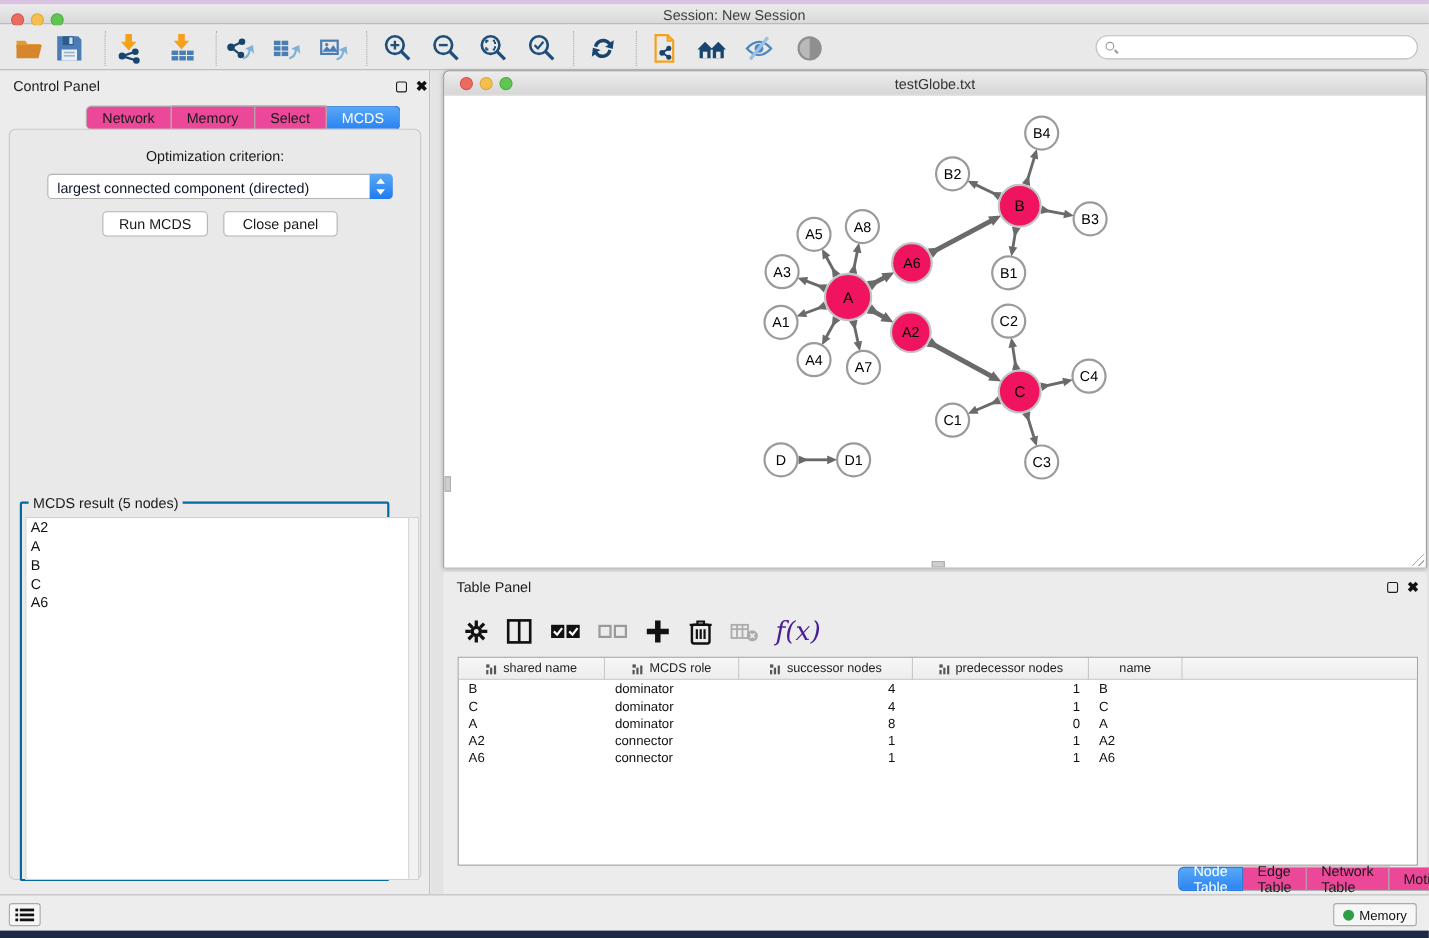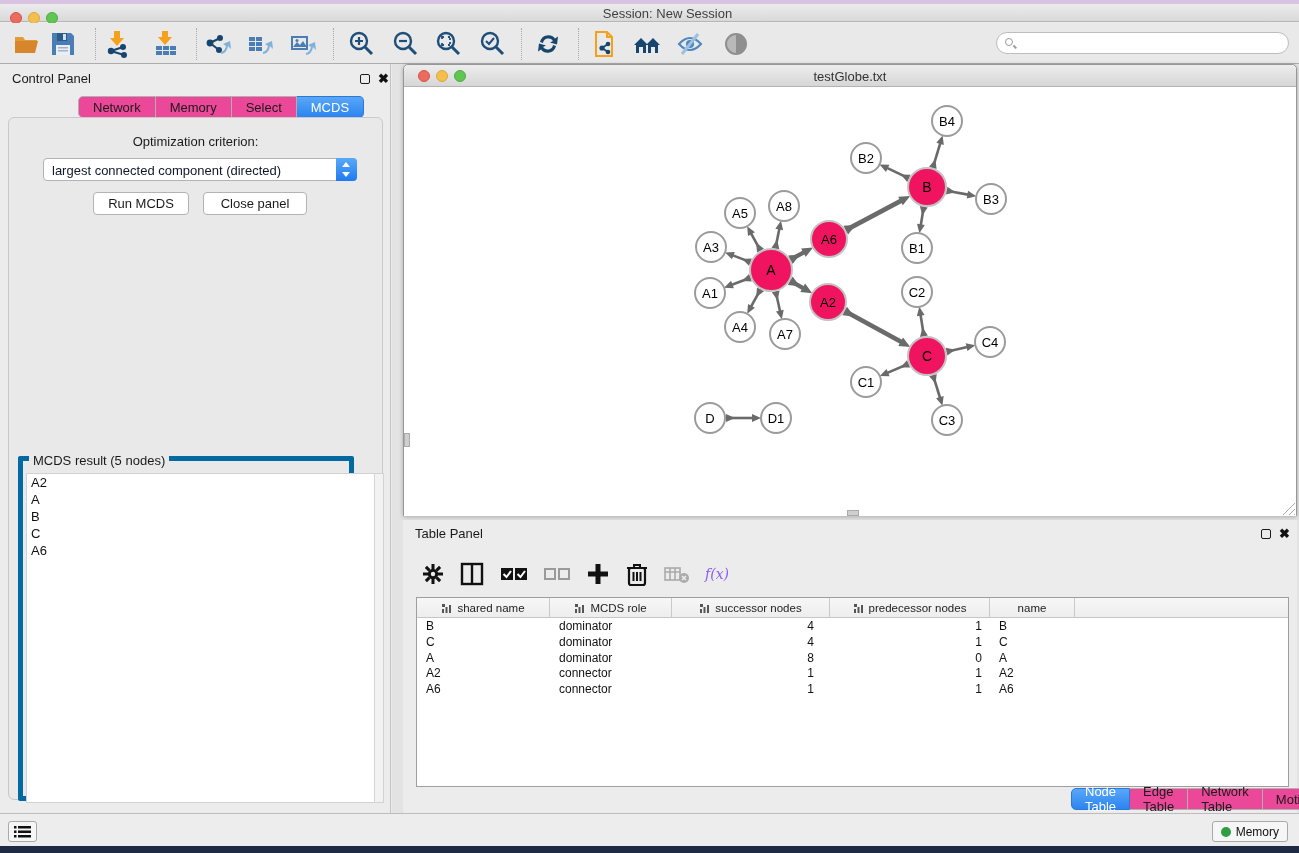--- a/index.html
+++ b/index.html
@@ -47,21 +47,21 @@
   .combo { position:absolute; left:34px; top:40px; width:314px; height:23px; background:#FFFFFF;
     border:1px solid #B3B3B3; border-radius:4px; font-size:13px; color:#0f172a; }
   .combo .combo-text { position:absolute; left:8px; top:4px; }
   .combo .stepper { position:absolute; right:-1px; top:-1px; width:21px; height:23px; border-radius:0 4px 4px 0;
     background:linear-gradient(#5AA8F8,#1E7BEF); }
   .combo .stepper .up, .combo .stepper .dn { position:absolute; left:6px; width:0; height:0; border-left:4.5px solid transparent; border-right:4.5px solid transparent; }
   .combo .stepper .up { top:4px; border-bottom:5px solid #fff; }
   .combo .stepper .dn { bottom:4px; border-top:5px solid #fff; }
   .cp-btn { position:absolute; top:74px; height:23px; background:#FFFFFF; border:1px solid #B3B3B3;
     border-radius:4px; font-size:13px; color:#1A1A1A; text-align:center; line-height:21px; }
-  .fieldset { position:absolute; left:9px; top:338px; width:336px; height:345px; border:5px solid #0369a1; border-radius:2px; }
+  .fieldset { position:absolute; left:9px; top:338px; width:336px; height:345px; border:2px solid #0369a1; border-radius:2px; }
   .fieldset .legend { position:absolute; left:6px; top:-8px; background:#E9E9E9; padding:0 4px; font-size:13px; color:#1A1A1A; }
   .result-list { position:absolute; left:3px; top:12px; width:358px; height:330px; background:#FFFFFF; border:1px solid #D2D2D2; }
   .result-list .scroll { position:absolute; right:0; top:0; width:9px; height:100%; background:#F2F2F2; border-left:1px solid #D6D6D6; }
   .result-item { font-size:13px; color:#111; padding:1px 0 1px 4px; line-height:15px; }
 
   
   .right-area { position:absolute; left:392px; top:64px; width:907px; height:749px; background:#E3E3E3; }
 
   
   .net-window { position:absolute; left:403px; top:64px; width:894px; height:452px; background:#FFFFFF;
@@ -74,21 +74,21 @@
   .vthumb { position:absolute; left:0px; top:346px; width:6px; height:14px; background:#CFCFCF; border:1px solid #ABABAB; }
   .hthumb { position:absolute; left:443px; bottom:0px; width:12px; height:6px; background:#CFCFCF; border:1px solid #ABABAB; }
   .resize-grip { position:absolute; right:1px; bottom:1px; width:14px; height:14px;
     background:repeating-linear-gradient(135deg, transparent 0 3px, #ABABAB 3px 4px);
     clip-path:polygon(100% 0, 100% 100%, 0 100%); }
 
   
   .table-panel { position:absolute; left:403px; top:520px; width:894px; height:293px; background:#ECECEC; }
   .tp-title { position:absolute; left:12px; top:6px; font-size:13px; color:#1A1A1A; }
   .tp-toolbar { position:absolute; left:18px; top:36px; height:36px; display:flex; align-items:center; gap:14px; }
-  .tp-fx { font-family:"DejaVu Serif", serif; font-style:italic; font-size:14px; color:#8b5cf6; }
+  .tp-fx { font-family:"DejaVu Serif", serif; font-style:italic; font-size:24px; color:#4c1d95; }
   .table-box { position:absolute; left:13px; top:77px; width:873px; height:190px; background:#FFFFFF; border:1px solid #9E9E9E; overflow:hidden; }
   .thead { position:absolute; left:0; top:0; right:0; height:20px; background:linear-gradient(#F7F7F7,#EDEDED); border-bottom:1px solid #C6C6C6; }
   .th { position:absolute; top:0; height:20px; border-right:1px solid #C9C9C9; display:flex; align-items:center; justify-content:center; gap:5px; font-size:11.5px; color:#222; }
   .tbody { position:absolute; left:0; top:21px; right:0; bottom:0; }
   .tr { position:absolute; left:0; right:0; height:15.8px; }
   .td { position:absolute; top:0; height:15.8px; font-size:12px; color:#111; line-height:15.8px; white-space:nowrap; }
   .td.num { text-align:right; }
   .tp-tabs { position:absolute; left:668px; top:268px; height:23px; display:flex; }
   .tp-tabs .seg-tab { font-size:13px; padding:0 13px; }
 

